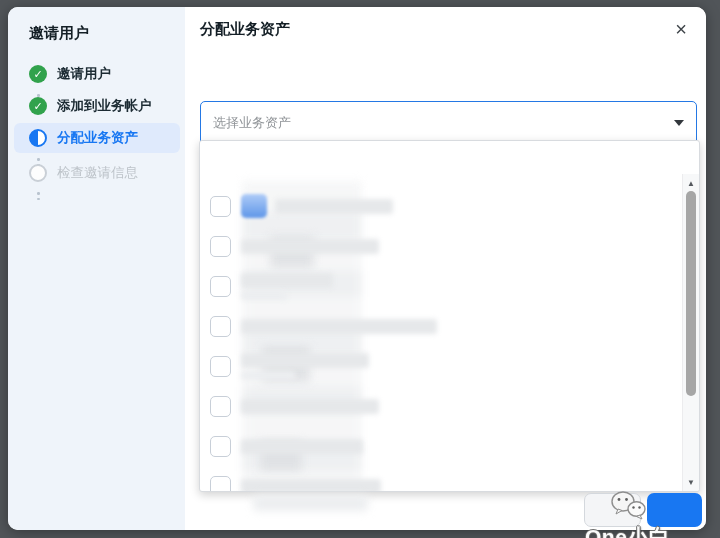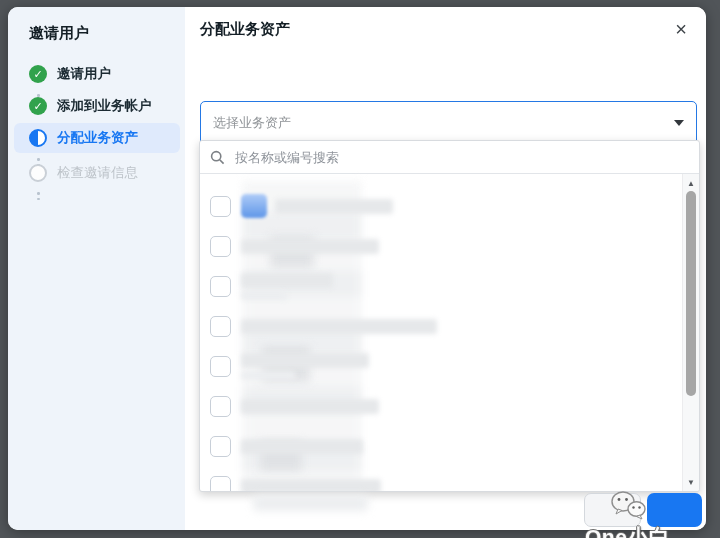--- a/index.html
+++ b/index.html
@@ -197,27 +197,20 @@
     <div class="main-title">分配业务资产</div>
     <div class="close-btn">×</div>
 
 
     <div class="asset-select">
       <span class="ph">选择业务资产</span>
       <span class="caret"></span>
     </div>
 
     <div class="panel">
-      <div class="search-row">
-        <svg width="15" height="15" viewBox="0 0 15 15">
-          <circle cx="6.2" cy="6.2" r="4.6" fill="none" stroke="#7c8085" stroke-width="1.6"></circle>
-          <line x1="9.7" y1="9.7" x2="13.6" y2="13.6" stroke="#7c8085" stroke-width="1.6"></line>
-        </svg>
-        <input type="text" placeholder="按名称或编号搜索" style="">
-      </div>
 
       <div class="mosaic-strip"></div>
       <div class="mosaic-patch" style="left:70px;top:95px;width:44px;height:32px;"></div>
       <div class="mosaic-patch" style="left:62px;top:205px;width:48px;height:36px;"></div>
       <div class="mosaic-patch" style="left:60px;top:300px;width:42px;height:30px;"></div>
 
       <div class="asset-row" style="top:45px;">
         <span class="cbx"></span>
         <span class="row-redact">
           <span class="avatar-blob" style="background: linear-gradient(rgb(174, 203, 247), rgb(94, 150, 232));"></span>

